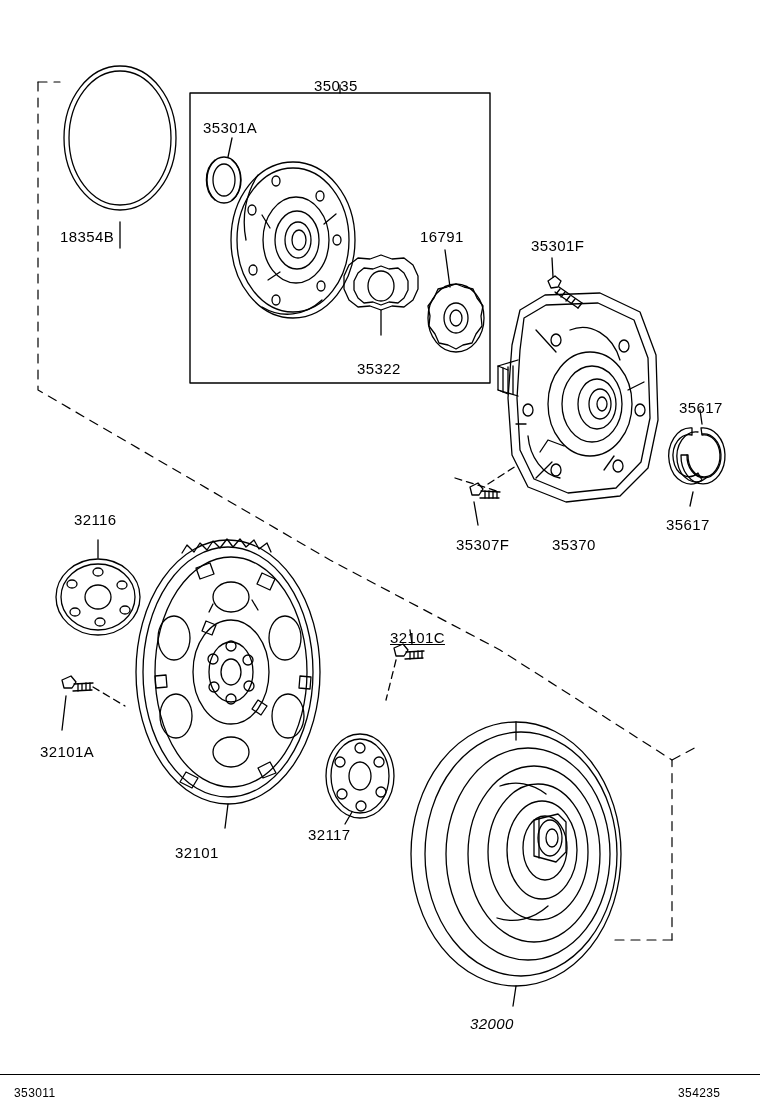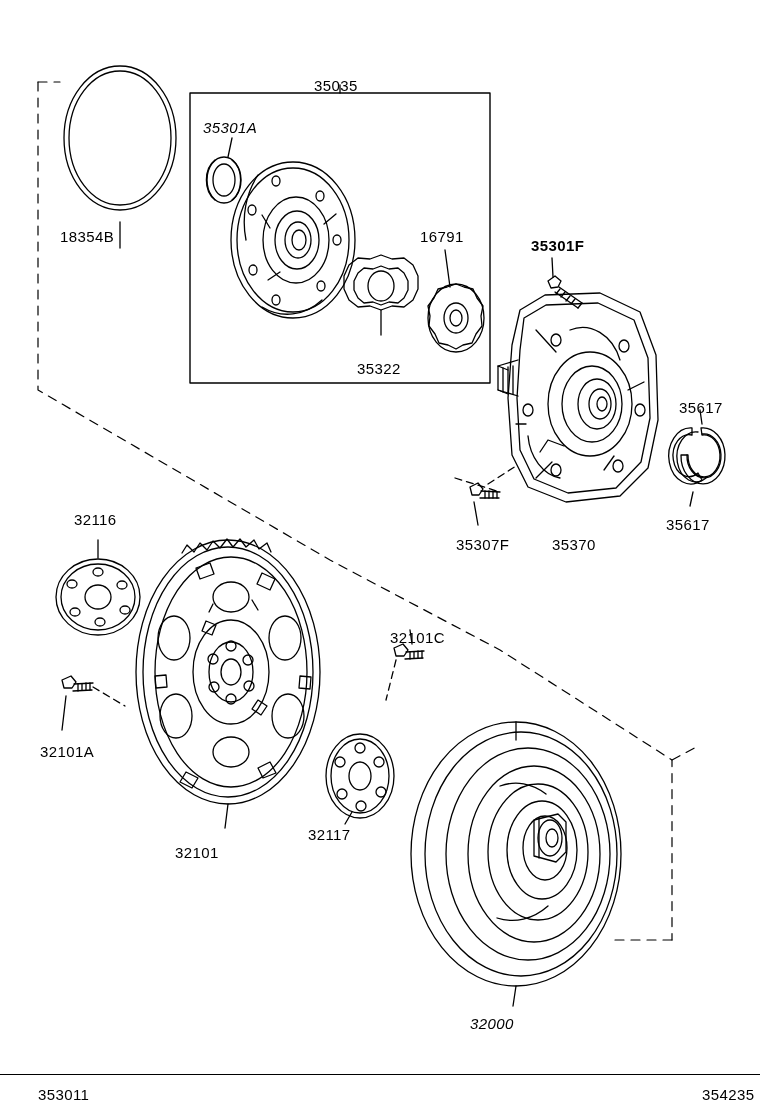--- a/index.html
+++ b/index.html
@@ -30,24 +30,23 @@
   .lbl {
     position: absolute;
     font-size: 15px;
     letter-spacing: 0.4px;
     white-space: nowrap;
     color: #000;
     line-height: 1;
   }
   .corner {
     position: absolute;
-    font-size: 15px;
+    font-size: 12px;
     letter-spacing: 0.4px;
     white-space: nowrap;
-    margin-left: 24px;
   }
   .footer-rule {
     position: absolute;
     left: 0;
     top: 1074px;
     width: 760px;
     height: 1px;
     background: #000;
   }
 </style>
@@ -283,31 +282,31 @@
         <path d="M500 786 A60 80 0 0 1 546 794"></path>
         <path d="M497 918 A64 84 0 0 0 548 906"></path>
         <path d="M516 722 L516 740"></path>
         <path d="M516 986 L513 1006"></path>
       </g>
 
     </g>
   </svg>
 
   <div class="lbl" style="left:314px; top:78px;">35035</div>
-  <div class="lbl" style="left:203px; top:120px;font-style:italic;">35301A</div>
+  <div class="lbl" style="left:203px; top:120px;">35301A</div>
   <div class="lbl" style="left:60px;  top:229px;">18354B</div>
   <div class="lbl" style="left:420px; top:229px;">16791</div>
-  <div class="lbl" style="left:531px; top:238px;font-weight:bold;">35301F</div>
+  <div class="lbl" style="left:531px; top:238px;">35301F</div>
   <div class="lbl" style="left:341px; top:361px;margin-left:16px;">35322</div>
   <div class="lbl" style="left:679px; top:400px;">35617</div>
   <div class="lbl" style="left:666px; top:517px;">35617</div>
   <div class="lbl" style="left:456px; top:537px;">35307F</div>
   <div class="lbl" style="left:552px; top:537px;">35370</div>
   <div class="lbl" style="left:74px;  top:512px;">32116</div>
-  <div class="lbl" style="left:390px; top:630px;">32101C</div>
+  <div class="lbl" style="left:390px; top:630px;text-decoration:underline;">32101C</div>
   <div class="lbl" style="left:40px;  top:744px;text-align:right;">32101A</div>
   <div class="lbl" style="left:175px; top:845px;">32101</div>
   <div class="lbl" style="left:308px; top:827px;">32117</div>
   <div class="lbl" style="left:470px; top:1016px;font-style:italic;">32000</div>
 
   <div class="footer-rule"></div>
   <div class="corner" style="left:14px; top:1086px;">353011</div>
   <div class="corner" style="left:678px; top:1086px;">354235</div>
 
 </div>

